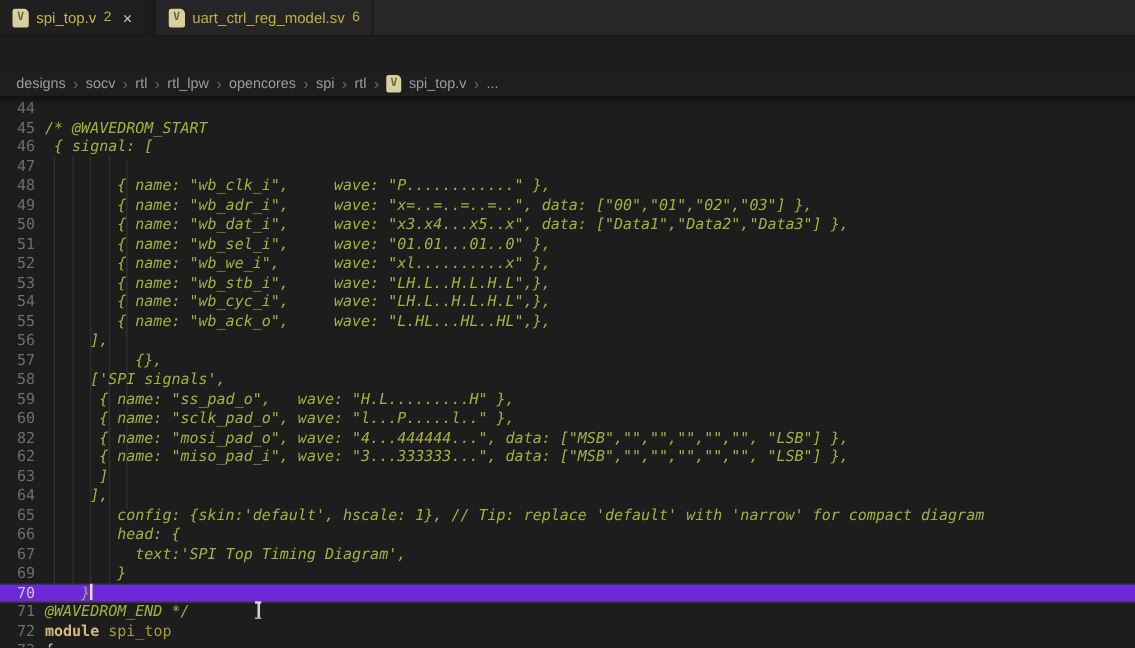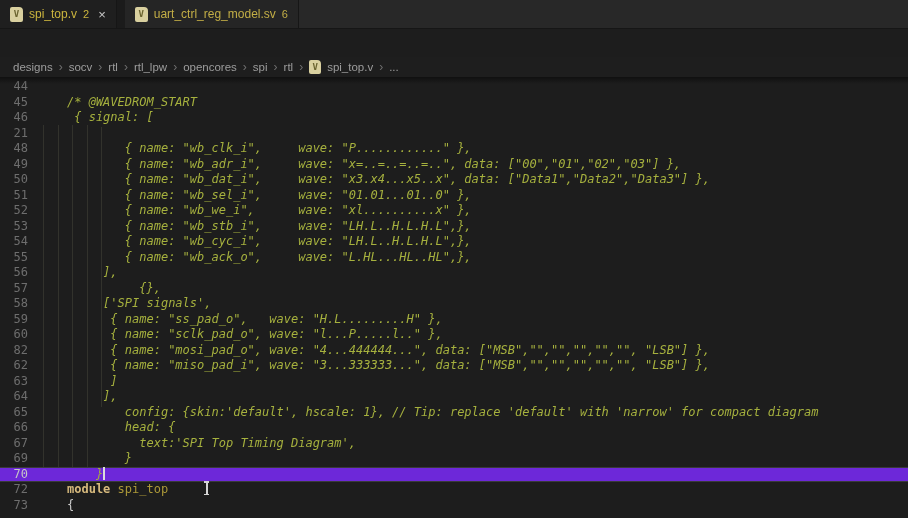--- a/index.html
+++ b/index.html
@@ -48,21 +48,20 @@
     position:absolute; top:0; left:0; right:0; height:7px; z-index:6;
     background:linear-gradient(rgba(0,0,0,.45), rgba(0,0,0,0)); pointer-events:none;
   }
   .guides { position:absolute; top:48px; left:0; height:357px; z-index:0; }
   .guide { position:absolute; top:0; bottom:0; width:1px; background:#32322c; }
   .code { position:relative; padding-top:2px; z-index:1; }
   .code-row {
     display:flex; height:15.5px; line-height:15.5px;
     font-size:12px; font-style:italic; color: var(--comment, #a6b13e);
     white-space:pre;
-    gap:31px;
   }
   .gutter {
     flex:none; width:28px; text-align:right;
     color: var(--lineNumber, #6e6e6e); font-style:normal;
   }
   .code-text { padding-left:8px; }
   .code-row.current {
     background:#6d28d9;
     box-shadow: inset 0 1px 0 #3a3a3a, inset 0 -1px 0 #3a3a3a;
   }
@@ -128,21 +127,21 @@
     <div class="guide" style="left:43px"></div>
     <div class="guide" style="left:57.5px"></div>
     <div class="guide" style="left:72px"></div>
     <div class="guide" style="left:86.5px"></div>
     <div class="guide" style="left:101px; top:2px; height:280px"></div>
   </div>
   <div class="code">
       <div class="code-row"><span class="gutter">44</span><span class="code-text"></span></div>
       <div class="code-row"><span class="gutter">45</span><span class="code-text">/* @WAVEDROM_START</span></div>
       <div class="code-row"><span class="gutter">46</span><span class="code-text"> { signal: [</span></div>
-      <div class="code-row"><span class="gutter">21</span></div>
+      <div class="code-row"><span class="gutter">47</span></div>
       <div class="code-row"><span class="gutter">48</span><span class="code-text">        { name: "wb_clk_i",     wave: "P............" },</span></div>
       <div class="code-row"><span class="gutter">49</span><span class="code-text">        { name: "wb_adr_i",     wave: "x=..=..=..=..", data: ["00","01","02","03"] },</span></div>
       <div class="code-row"><span class="gutter">50</span><span class="code-text">        { name: "wb_dat_i",     wave: "x3.x4...x5..x", data: ["Data1","Data2","Data3"] },</span></div>
       <div class="code-row"><span class="gutter">51</span><span class="code-text">        { name: "wb_sel_i",     wave: "01.01...01..0" },</span></div>
       <div class="code-row"><span class="gutter">52</span><span class="code-text">        { name: "wb_we_i",      wave: "xl..........x" },</span></div>
       <div class="code-row"><span class="gutter">53</span><span class="code-text">        { name: "wb_stb_i",     wave: "LH.L..H.L.H.L",},</span></div>
       <div class="code-row"><span class="gutter">54</span><span class="code-text">        { name: "wb_cyc_i",     wave: "LH.L..H.L.H.L",},</span></div>
       <div class="code-row"><span class="gutter">55</span><span class="code-text">        { name: "wb_ack_o",     wave: "L.HL...HL..HL",},</span></div>
       <div class="code-row"><span class="gutter">56</span><span class="code-text">     ],</span></div>
       <div class="code-row"><span class="gutter">57</span><span class="code-text">          {},</span></div>
@@ -151,19 +150,20 @@
       <div class="code-row"><span class="gutter">60</span><span class="code-text">      { name: "sclk_pad_o", wave: "l...P.....l.." },</span></div>
       <div class="code-row"><span class="gutter">82</span><span class="code-text">      { name: "mosi_pad_o", wave: "4...444444...", data: ["MSB","","","","","", "LSB"] },</span></div>
       <div class="code-row"><span class="gutter">62</span><span class="code-text">      { name: "miso_pad_i", wave: "3...333333...", data: ["MSB","","","","","", "LSB"] },</span></div>
       <div class="code-row"><span class="gutter">63</span><span class="code-text">      ]</span></div>
       <div class="code-row"><span class="gutter">64</span><span class="code-text">     ],</span></div>
       <div class="code-row"><span class="gutter">65</span><span class="code-text">        config: {skin:'default', hscale: 1}, // Tip: replace 'default' with 'narrow' for compact diagram</span></div>
       <div class="code-row"><span class="gutter">66</span><span class="code-text">        head: {</span></div>
       <div class="code-row"><span class="gutter">67</span><span class="code-text">          text:'SPI Top Timing Diagram',</span></div>
       <div class="code-row"><span class="gutter">69</span><span class="code-text">        }</span></div>
       <div class="code-row current"><span class="gutter">70</span><span class="code-text">    }<span class="cursor"></span></span></div>
+      <div class="code-row"><span class="gutter">71</span><span class="code-text">@WAVEDROM_END */</span></div>
       <div class="code-row"><span class="gutter">72</span><span class="code-text"><span class="tok-kw">module</span><span class="tok-plain"> </span><span class="tok-id">spi_top</span></span></div>
       <div class="code-row"><span class="gutter">73</span><span class="code-text"><span class="tok-plain">{</span></span></div>
     </div>
   <div class="ibeam">
       <div class="ib-v"></div>
     </div>
 </div>
 
 </body></html>

